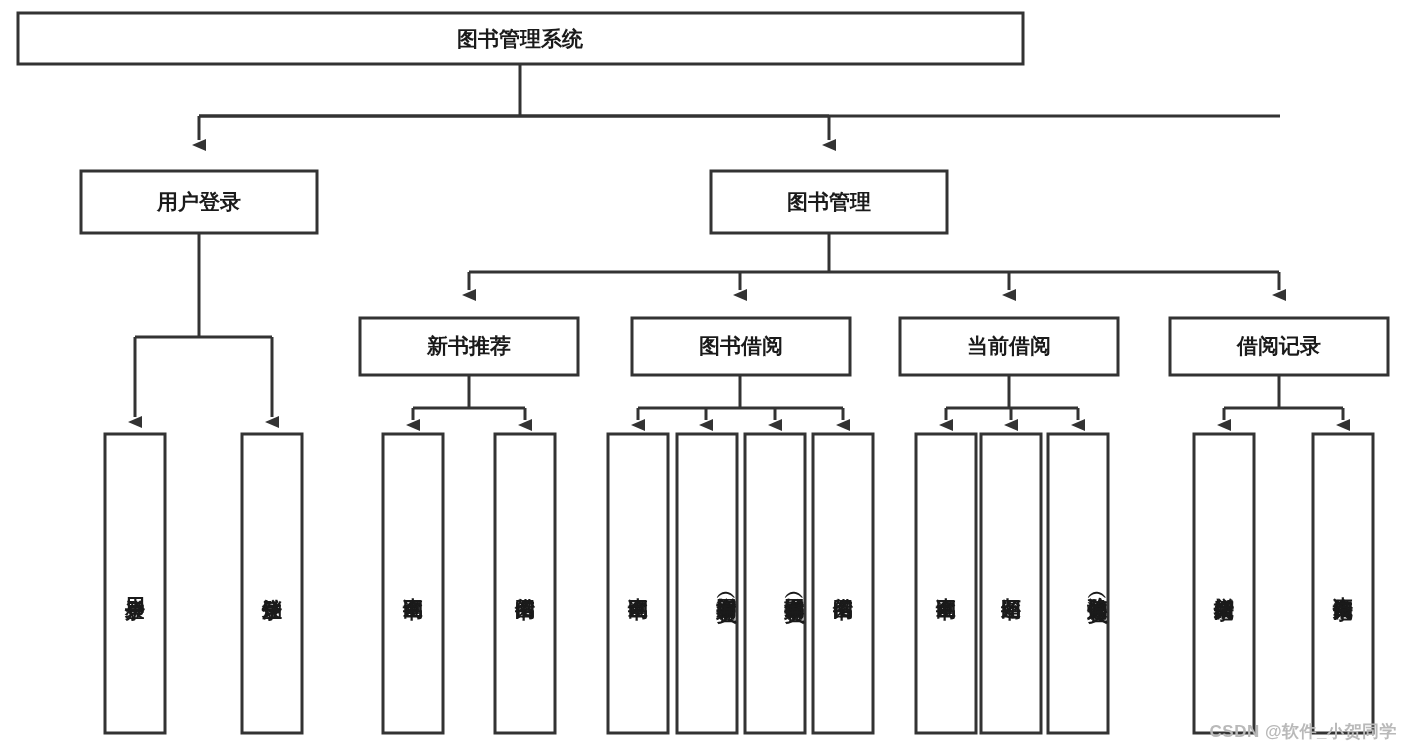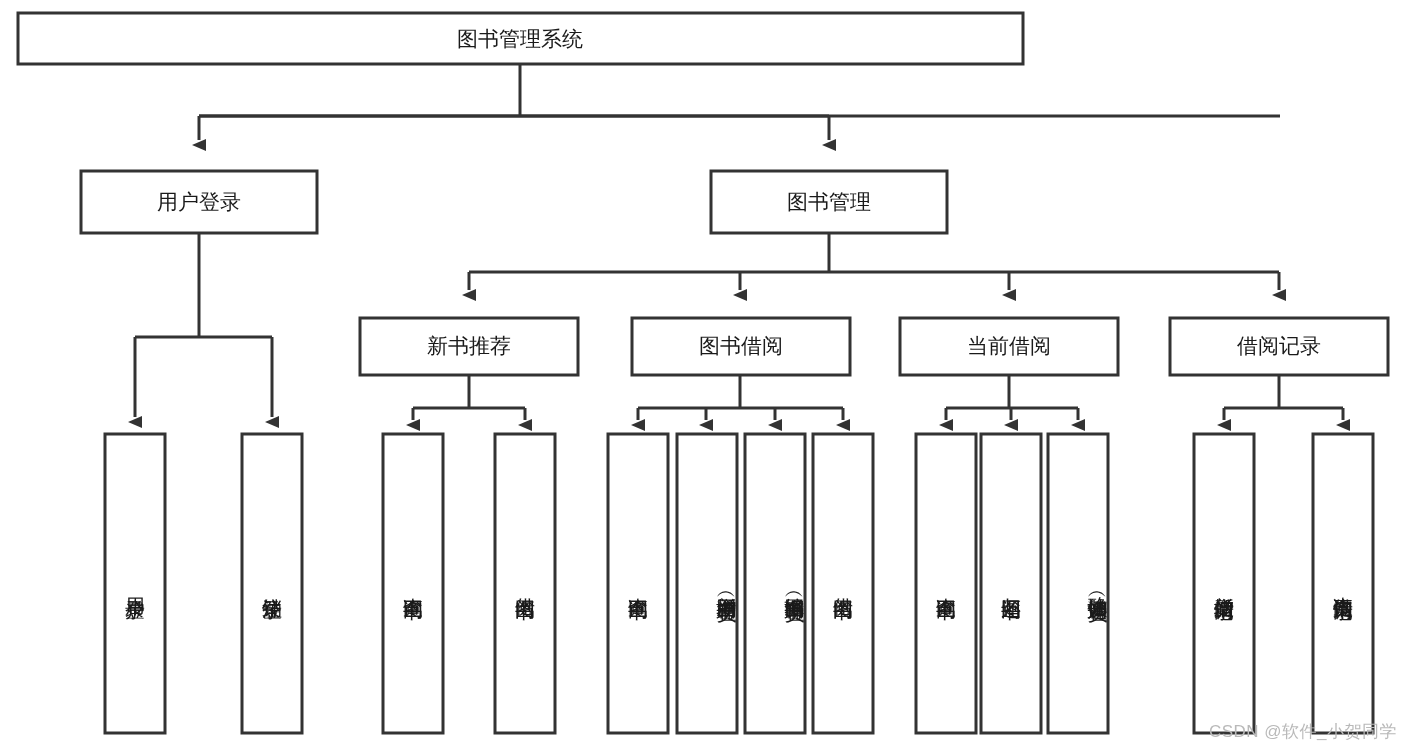--- a/index.html
+++ b/index.html
@@ -1,17 +1,17 @@
 <!DOCTYPE html>
 <html><head>
 <meta charset="utf-8">
 <style>
   html,body{margin:0;padding:0;background:#ffffff;}
   body{font-family:"Liberation Sans","DejaVu Sans",sans-serif;}
-  #stage{position:relative;width:1405px;height:747px;background:#ffffff;overflow:hidden;}
+  #stage{position:relative;width:1405px;height:747px;background:#ffffff;overflow:hidden;font-weight:bold;}
   svg#tree{position:absolute;left:0;top:0;width:1405px;height:747px;}
   .nodebox{fill:#ffffff;stroke:#333333;stroke-width:3;}
   .hlabel{font-family:"Liberation Sans","DejaVu Sans",sans-serif;font-size:21px;fill:#1a1a1a;text-anchor:middle;dominant-baseline:middle;}
   .conn{stroke:#333333;stroke-width:3;fill:none;}
   .arrowhead{fill:#333333;stroke:none;}
   .vlabel{position:absolute;display:flex;align-items:center;justify-content:center;
           writing-mode:vertical-rl;text-orientation:upright;
           font-family:"Liberation Sans","DejaVu Sans",sans-serif;
           font-size:20px;line-height:1.05;color:#1a1a1a;letter-spacing:1px;
           pointer-events:none;white-space:nowrap;}

